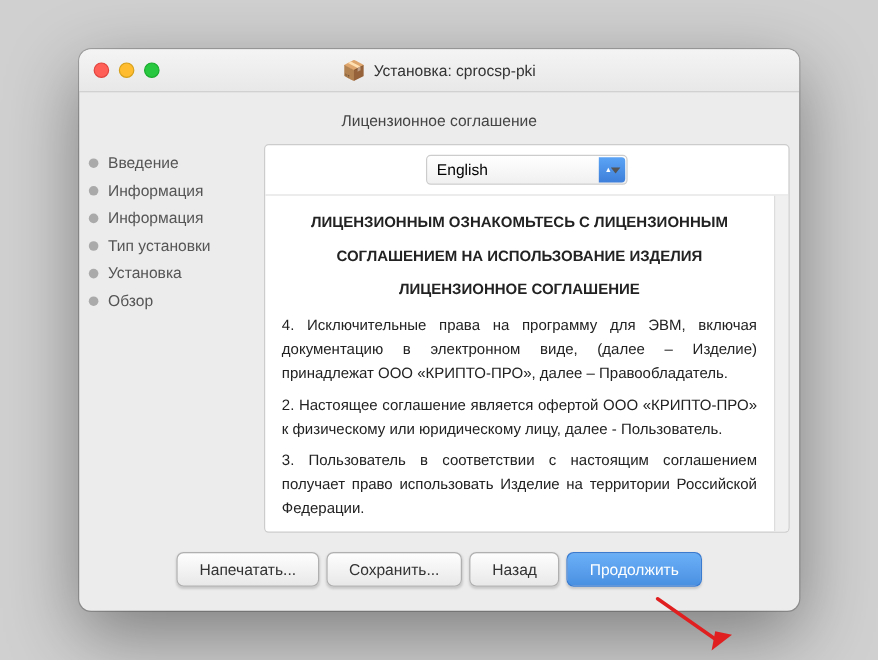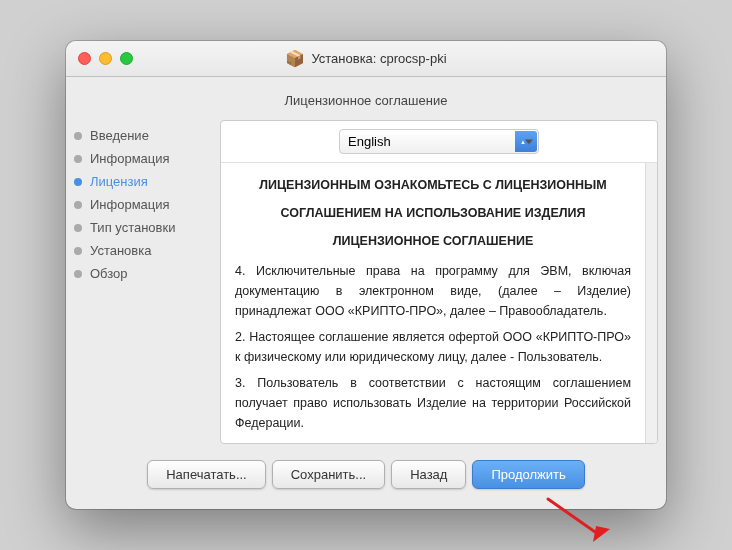--- a/index.html
+++ b/index.html
@@ -132,21 +132,21 @@
 
     .language-selector-row {
       padding: 8px 10px;
       border-bottom: 1px solid #e0e0e0;
       display: flex;
       align-items: center;
       justify-content: center;
     }
 
     .language-select {
-      width: 200px;
+      width: 168px;
       padding: 4px 24px 4px 8px;
       font-size: 13px;
       border: 1px solid #ccc;
       border-radius: 4px;
       background: linear-gradient(to bottom, #fff, #f0f0f0);
       appearance: none;
       -webkit-appearance: none;
       cursor: pointer;
       position: relative;
     }
@@ -305,24 +305,20 @@
       <div class="sidebar">
         <div class="sidebar-item">
           <div class="sidebar-dot inactive"></div>
           <span class="sidebar-label">Введение</span>
         </div>
         <div class="sidebar-item">
           <div class="sidebar-dot inactive"></div>
           <span class="sidebar-label">Информация</span>
         </div>
         <div class="sidebar-item">
-          <div class="sidebar-dot active"></div>
-          <span class="sidebar-label active">Лицензия</span>
-        </div>
-        <div class="sidebar-item">
           <div class="sidebar-dot inactive"></div>
           <span class="sidebar-label">Информация</span>
         </div>
         <div class="sidebar-item">
           <div class="sidebar-dot inactive"></div>
           <span class="sidebar-label">Тип установки</span>
         </div>
         <div class="sidebar-item">
           <div class="sidebar-dot inactive"></div>
           <span class="sidebar-label">Установка</span>

